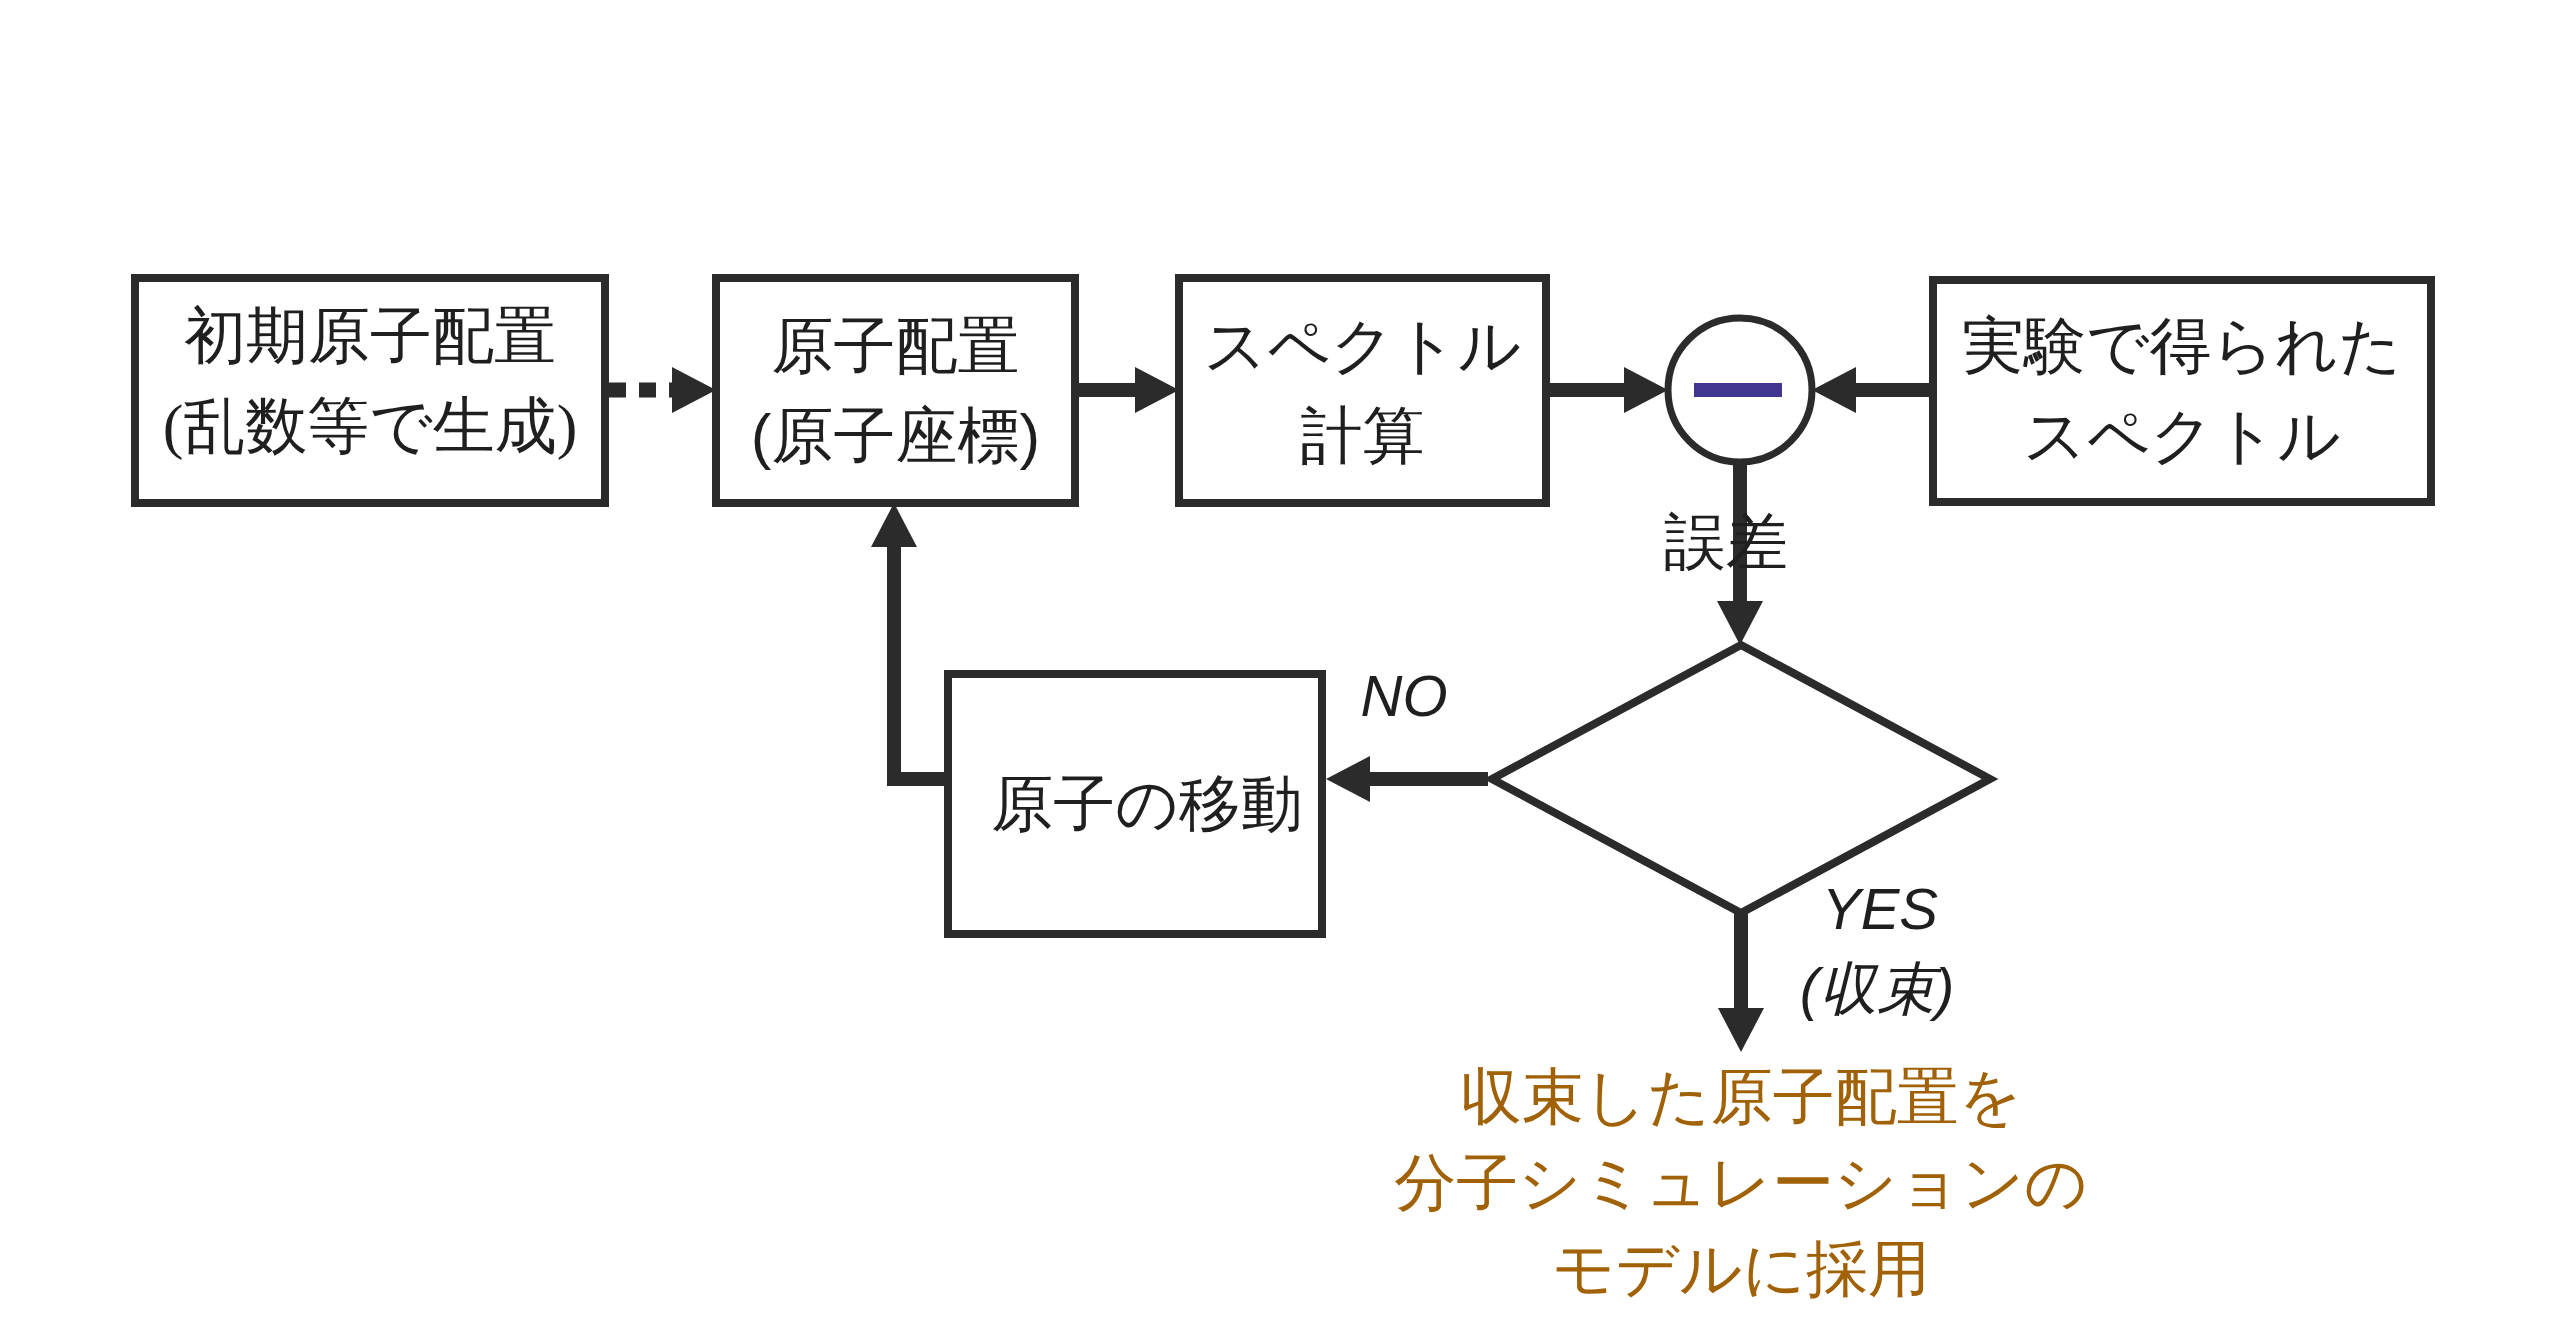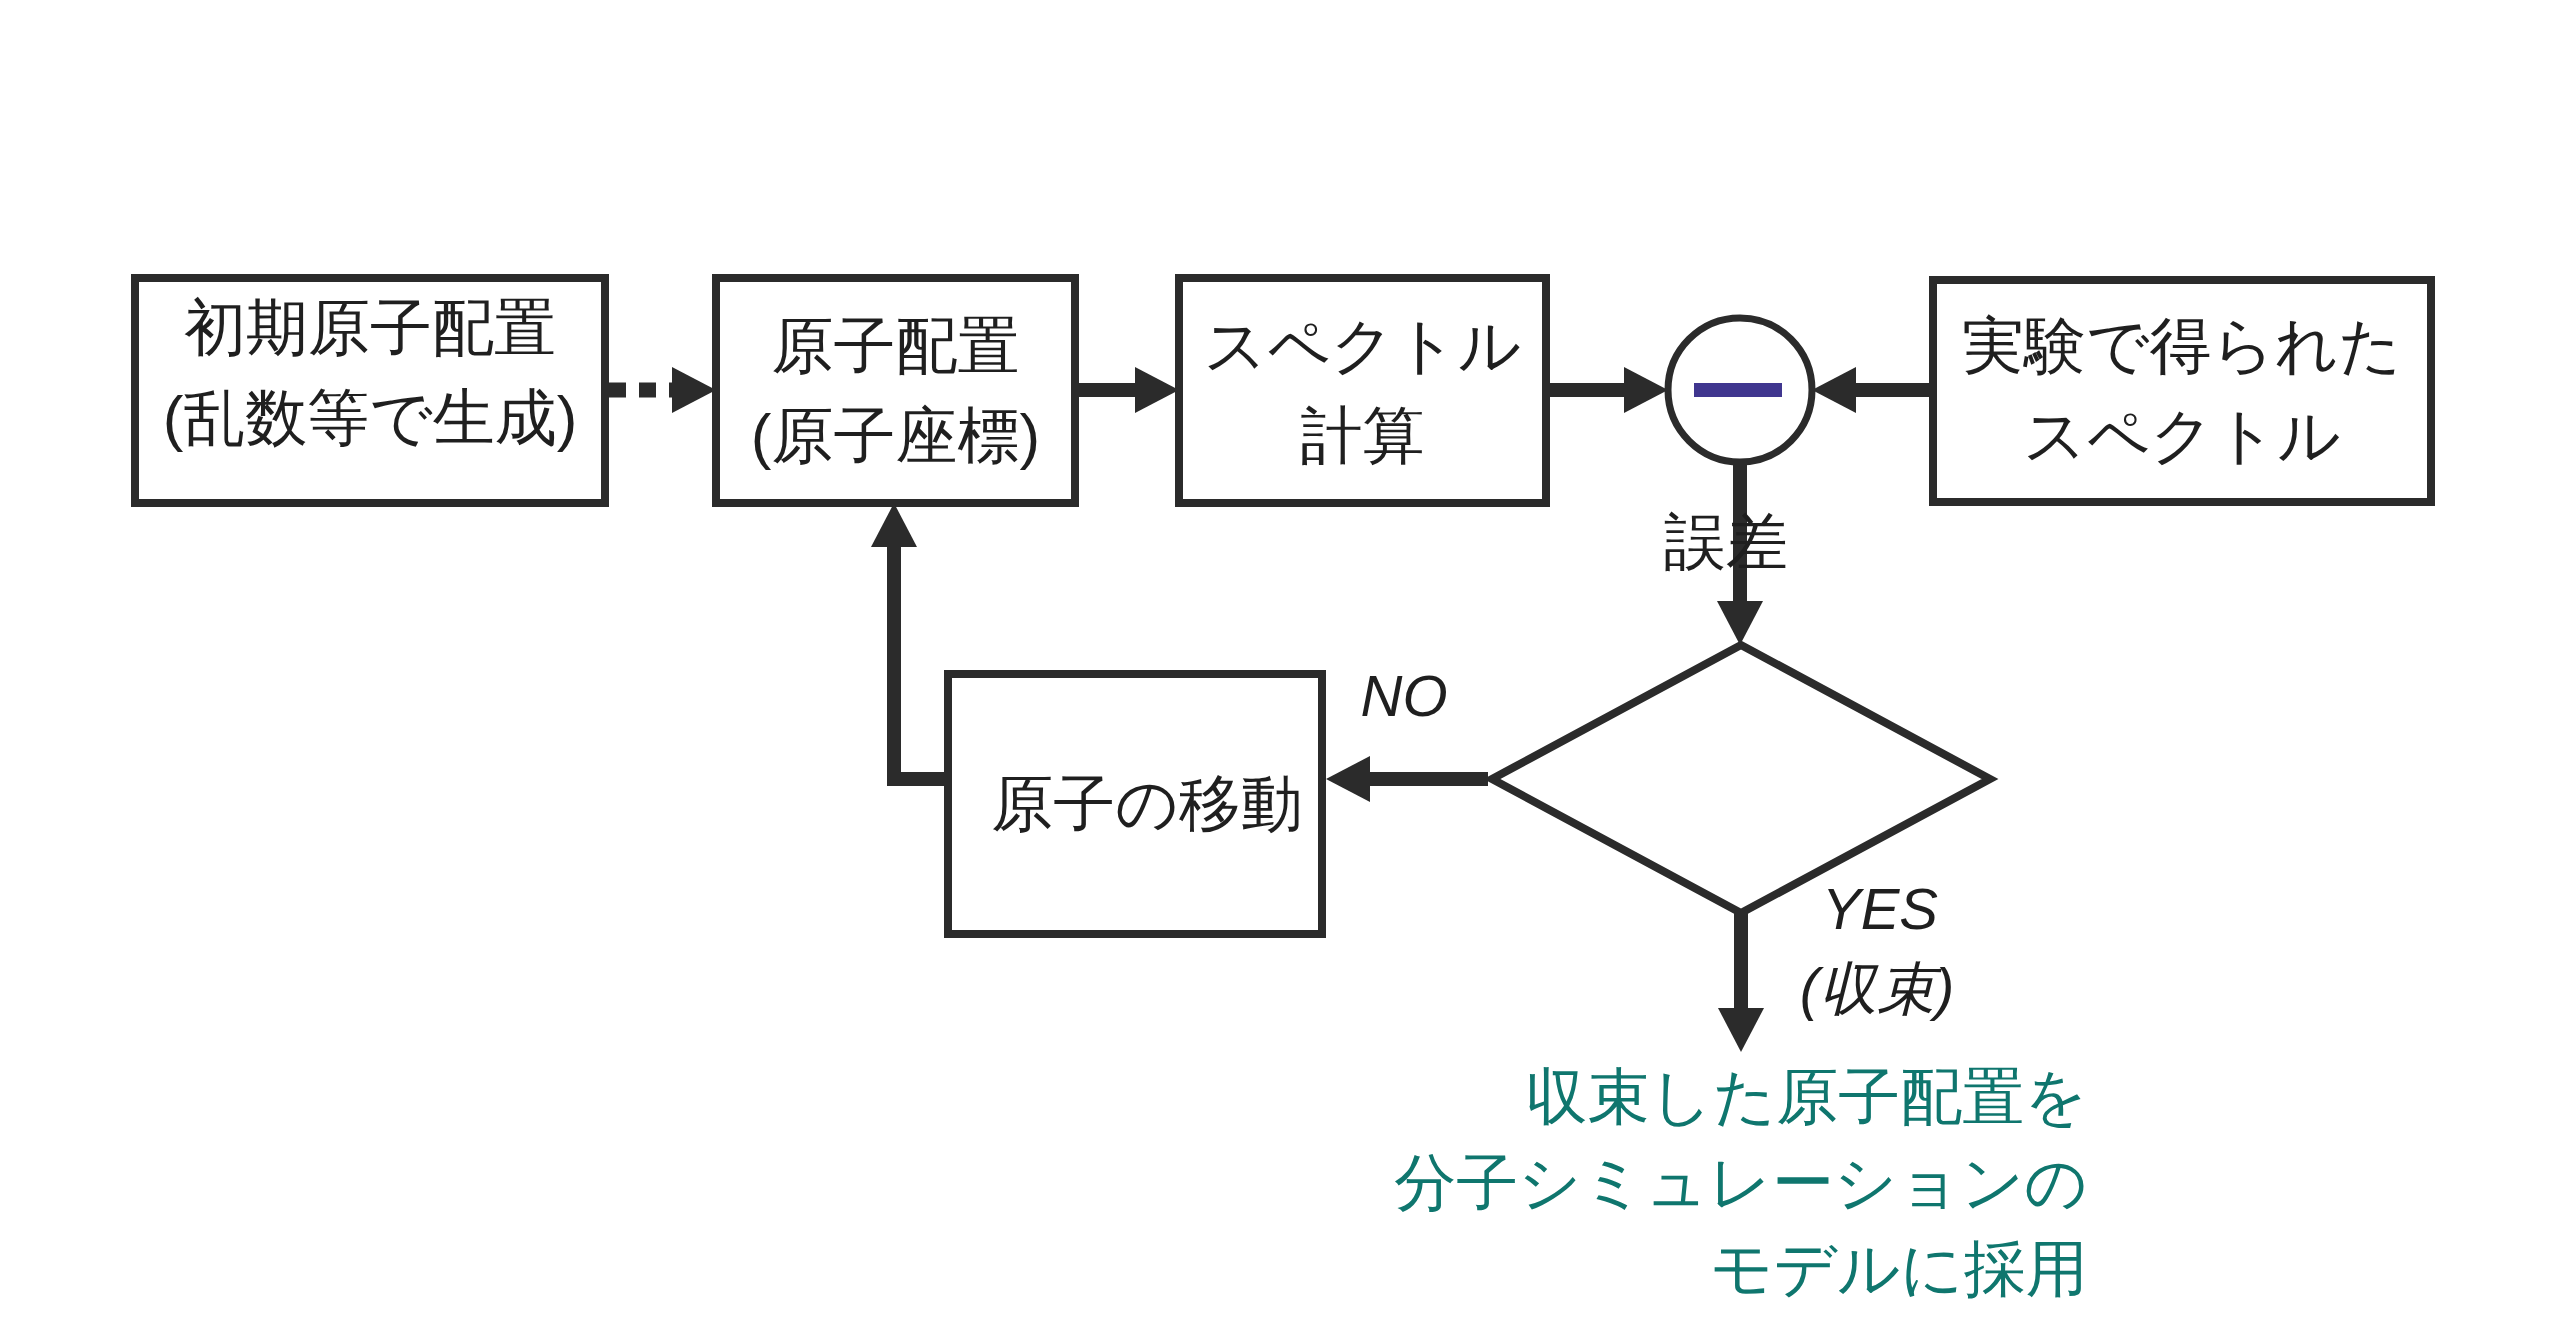--- a/index.html
+++ b/index.html
@@ -33,24 +33,24 @@
     transform:translate(-50%,-50%);
     white-space:nowrap;
     text-align:center;
     color:#1f1f1f;
   }
   .fs62{font-size:62px;}
   .fs58{font-size:58px;font-style:italic;}
   .result-block{
     position:absolute;left:1741px;top:1054px;
     transform:translateX(-50%);
-    text-align:right;
+    text-align:center;
     font-size:62px;line-height:86px;
     white-space:nowrap;
-    color:#0f766e;
+    color:#a16207;
   }
   .decision-label{
     position:absolute;left:1741px;top:781px;
     transform:translate(-50%,-50%);
     text-align:center;
     font-size:62px;line-height:80px;
     color:#1f1f1f;
   }
 </style>
 </head>
@@ -106,21 +106,21 @@
       <polygon points="894,503 871,547 917,547" fill="#2b2b2b"></polygon>
     </g>
 
     <g>
       <line x1="1741" y1="909" x2="1741" y2="1008" stroke="#2b2b2b" stroke-width="14"></line>
       <polygon points="1741,1052 1718,1008 1764,1008" fill="#2b2b2b"></polygon>
     </g>
   </svg>
 
 
-  <div class="node-label" style="left:135px;top:260px;width:470px;height:225px;">
+  <div class="node-label" style="left:135px;top:268px;width:470px;height:225px;font-family:Liberation Serif, serif;">
     <span>初期原子配置</span>
     <span>(乱数等で生成)</span>
   </div>
 
   <div class="node-label" style="left:716px;top:278px;width:359px;height:225px;">
     <span>原子配置</span>
     <span>(原子座標)</span>
   </div>
 
   <div class="node-label" style="left:1179px;top:278px;width:367px;height:225px;">

